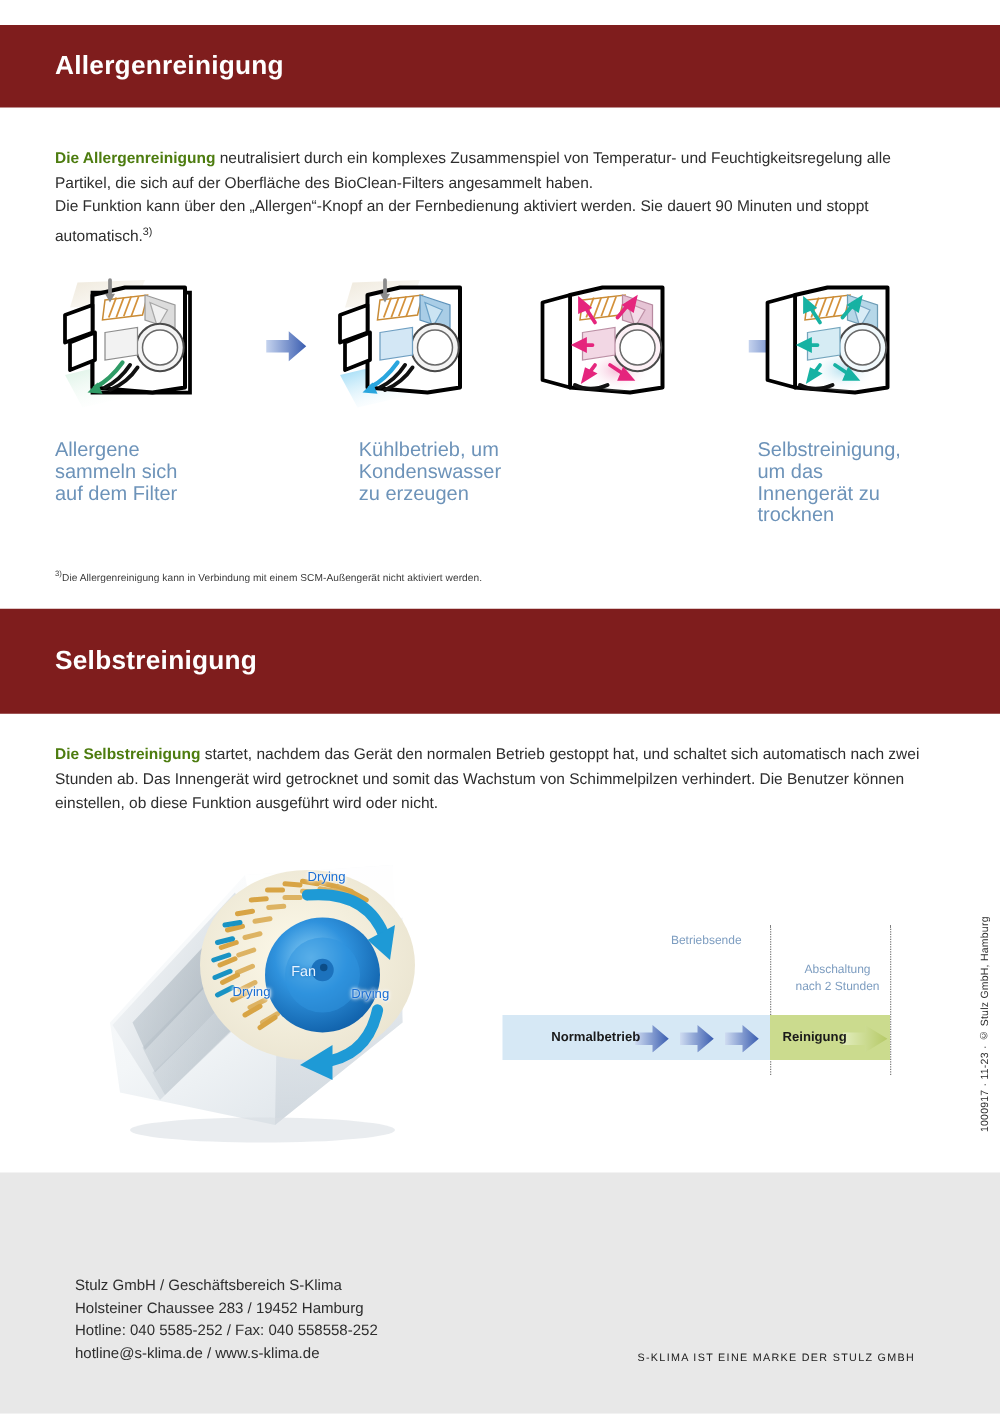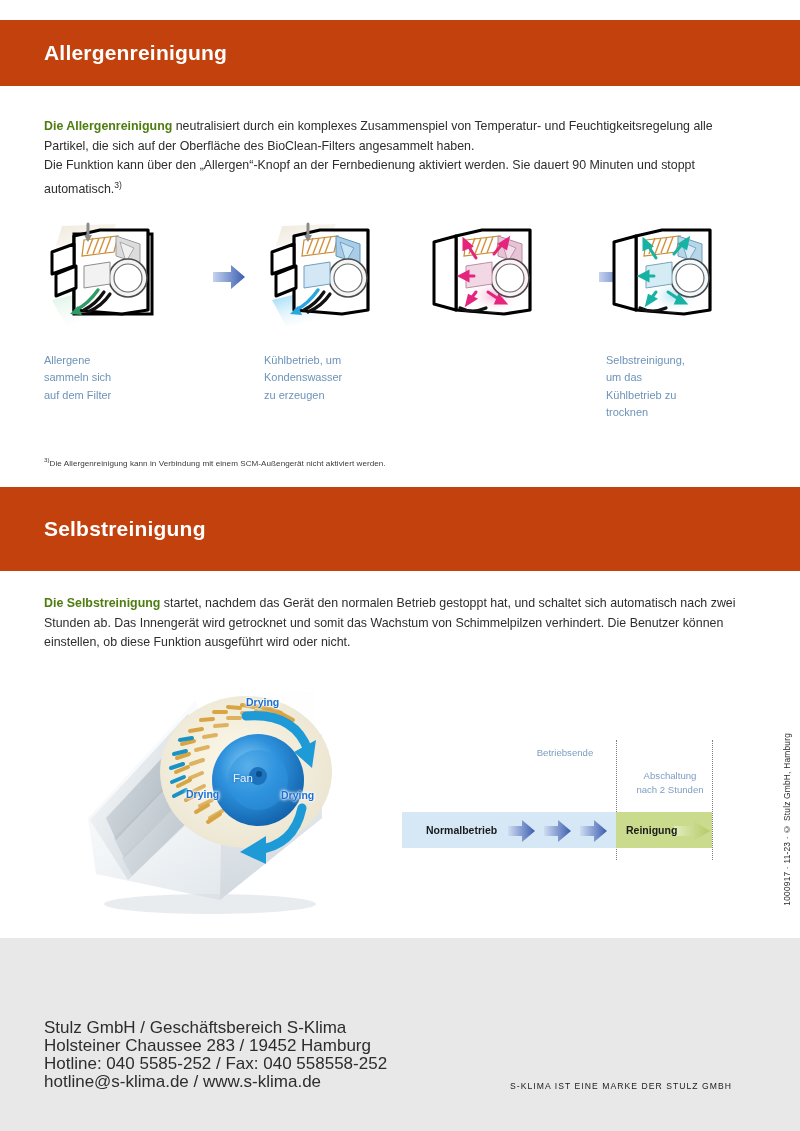--- a/index.html
+++ b/index.html
@@ -13,21 +13,21 @@
     font-family: "Liberation Sans", sans-serif;
     position: relative;
     overflow: hidden;
   }
 
   
   .band {
     position: absolute;
     left: 0;
     width: 800px;
-    background: #c2410c;
+    background: #7f1d1d;
     display: flex;
     align-items: center;
   }
   .band-title {
     color: #ffffff;
     font-size: 21px;
     font-weight: bold;
     letter-spacing: 0.2px;
     margin-left: 44px;
   }
@@ -62,21 +62,21 @@
     width: 150px;
   }
   .step-art {
     width: 150px;
     height: 110px;
     position: relative;
   }
   .step-art svg { display: block; }
   .step-cap {
     margin-top: 20px;
-    font-size: 11px;
+    font-size: 16px;
     line-height: 17.3px;
     color: #6d93b9;
   }
   .step-arrow {
     position: absolute;
     top: 42px;
     width: 34px;
     height: 26px;
   }
 
@@ -96,21 +96,21 @@
     position: absolute;
     left: 70px;
     top: 668px;
     width: 278px;
     height: 254px;
   }
   .drying-tag, .fan-tag {
     position: absolute;
     color: #1b6fd4;
     font-size: 10.5px;
-    font-weight: bold;
+    font-weight: normal;
     text-shadow: 0 0 2px #fff, 0 0 3px #fff, 0 0 4px #fff;
     white-space: nowrap;
   }
   .fan-tag { color: #e9f4ff; font-weight: normal; font-size: 11.5px; text-shadow: 0 0 3px #1464b4; }
 
   
   #timeline {
     position: absolute;
     left: 402px;
     top: 740px;
@@ -161,23 +161,23 @@
   #footer-band {
     position: absolute;
     left: 0;
     top: 938px;
     width: 800px;
     height: 193px;
     background: #e8e8e8;
   }
   #footer-address {
     position: absolute;
-    left: 44px;
+    left: 60px;
     top: 1019px;
-    font-size: 17px;
+    font-size: 12px;
     line-height: 18px;
     color: #2d2d2d;
   }
   #footer-slogan {
     position: absolute;
     left: 510px;
     top: 1081px;
     font-size: 8.6px;
     font-weight: normal;
     letter-spacing: 1.05px;
@@ -291,21 +291,21 @@
         <circle cx="84" cy="56" r="14" fill="#fff" stroke="#6a6a6a" stroke-width="1.2"></circle>
         <path d="M40 44 L66 40 L66 62 L40 66 Z" fill="#d3e7f5" stroke="#6f9fc2" stroke-width="1"></path>
         <path d="M66 72 Q58 84 44 90" stroke="#111" stroke-width="3.2" fill="none" stroke-linecap="round"></path>
         <path d="M60 70 Q52 82 40 88" stroke="#111" stroke-width="3.2" fill="none" stroke-linecap="round"></path>
         <path d="M54 68 Q44 82 32 88" stroke="#2aa6de" stroke-width="3.4" fill="none" stroke-linecap="round"></path>
         <path d="M34 84 L26 92 L38 93 Z" fill="#2aa6de"></path>
         <path d="M44 2 L44 16" stroke="#8b8b8b" stroke-width="3" stroke-linecap="round"></path>
         <path d="M40 13 L44 20 L48 13 Z" fill="#8b8b8b"></path>
       </svg>
     </div>
-    <div class="step-cap" style="white-space:pre-line;">Kühlbetrieb, um
+    <div class="step-cap" style="white-space:pre-line;margin-left:23px;">Kühlbetrieb, um
 Kondenswasser
 zu erzeugen</div>
   </div>
 
   <div class="step-arrow" style="left:388px;">
     <svg width="34" height="26" viewBox="0 0 34 26">
       <defs>
           <linearGradient id="ar2" x1="0" y1="0" x2="1" y2="0">
         <stop offset="0%" stop-color="#c5d3ee"></stop>
             <stop offset="100%" stop-color="#3a5db0"></stop>
@@ -403,21 +403,21 @@
           <line x1="62" y1="70" x2="74" y2="78"></line>
             <path d="M79 81 L70 81 L73 74 Z"></path>
           <line x1="50" y1="70" x2="44" y2="78"></line>
             <path d="M41 82 L43 74 L49 77 Z"></path>
         </g>
         <path d="M60 86 Q46 92 34 86" stroke="#111" stroke-width="3.2" fill="none" stroke-linecap="round"></path>
       </svg>
     </div>
     <div class="step-cap" style="white-space:pre-line;">Selbstreinigung,
 um das
-Kühlbetrieb zu
+Innengerät zu
 trocknen</div>
   </div>
 
 </div>
 
 <div id="footnote">
   <span class="sup">3)</span><span>Die Allergenreinigung kann in Verbindung mit einem SCM-Außengerät nicht aktiviert werden.</span>
 </div>
 
 <div class="band" id="band-self">
@@ -559,21 +559,21 @@
   <svg style="position:absolute; left:272px; top:80px;" width="38" height="22" viewBox="0 0 38 22">
     <defs>
         <linearGradient id="tlg" x1="0" y1="0" x2="1" y2="0">
       <stop offset="0%" stop-color="#e2edbd"></stop>
           <stop offset="100%" stop-color="#b5c966"></stop>
         </linearGradient>
       </defs>
     <path d="M0 6 L18 6 L18 0 L36 11 L18 22 L18 16 L0 16 Z" fill="url(#tlg)"></path>
   </svg>
 
-  <div class="tl-bar-text" style="left:24px;">Normalbetrieb</div>
+  <div class="tl-bar-text" style="left:0;padding-left:39px;">Normalbetrieb</div>
   <div class="tl-bar-text" style="left:224px;text-align:center;">Reinigung</div>
 </div>
 
 <div id="side-caption">1000917 · 11-23 · © Stulz GmbH, Hamburg</div>
 
 <div id="footer-band"></div>
 <div id="footer-address">
   <div>Stulz GmbH / Geschäftsbereich S-Klima</div>
   <div>Holsteiner Chaussee 283 / 19452 Hamburg</div>
   <div>Hotline: 040 5585-252 / Fax: 040 558558-252</div>

